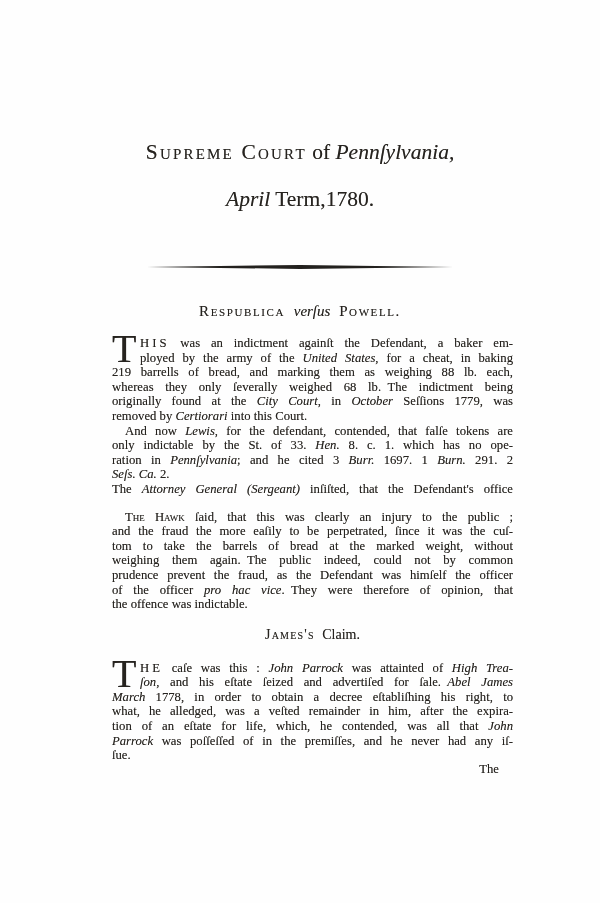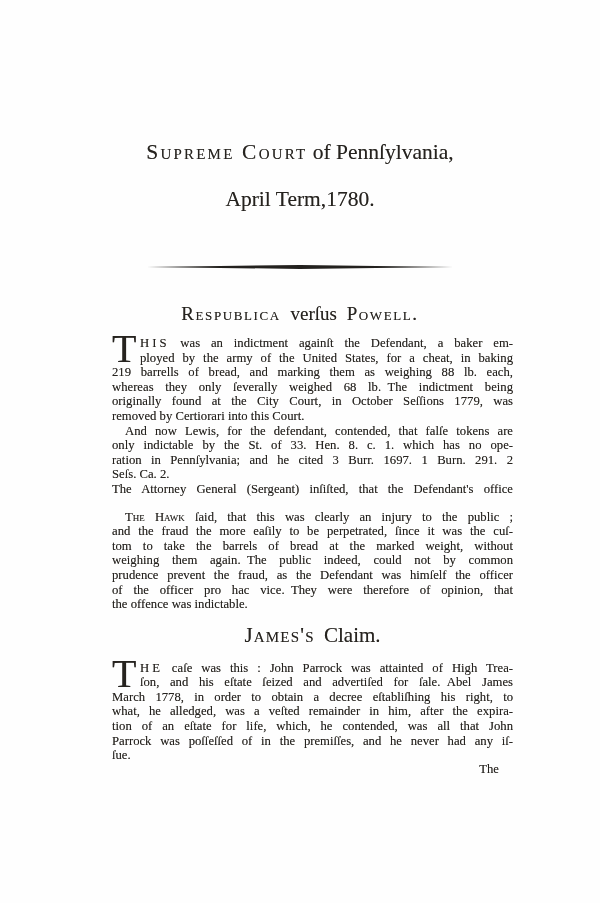--- a/index.html
+++ b/index.html
@@ -27,21 +27,21 @@
   .title .s-g{}
   
   .rule{
     position:absolute;top:264px;left:147px;width:306px;height:6px;
     line-height:0;
   }
   
   .case-heading{
     position:absolute;top:303px;left:100px;width:400px;
     text-align:center;
-    font-size:19px;
+    font-size:15px;
     word-spacing:5px;
     white-space:nowrap;
   }
   .case-heading .s-sc{letter-spacing:1.6px;}
   
   .column{
     position:absolute;top:336px;left:112px;width:401px;
     font-size:12.7px;
   }
   .para{position:relative;}
@@ -57,33 +57,33 @@
   .dropcap{
     position:absolute;left:0;top:-4px;
     font-size:40px;line-height:34px;
     letter-spacing:0;
   }
   .gap-top{margin-top:13px;}
   .gap-top2{margin-top:15px;}
   .heading2{
     margin-top:12px;
     text-align:center;
-    font-size:21px;line-height:22px;
+    font-size:14px;line-height:22px;
     word-spacing:4px;
     white-space:nowrap;
   }
   .heading2 .s-sc{letter-spacing:1.2px;}
   .catchword{
     text-align:right;
     padding-right:14px;
     line-height:15px;
     margin-top:-1px;
   }
   
-  .s-i{}
+  .s-i{font-style:italic;}
   .s-sc{font-variant:small-caps;}
   .s-caps{letter-spacing:3px;margin-top:23px;}
 </style>
 </head>
 <body>
 
 <div class="sheet">
 
   <header class="title">
     <div class="t-line"><span class="s-sc">Supreme Court</span><span> of </span><span class="s-i">Pennſylvania,</span></div>

